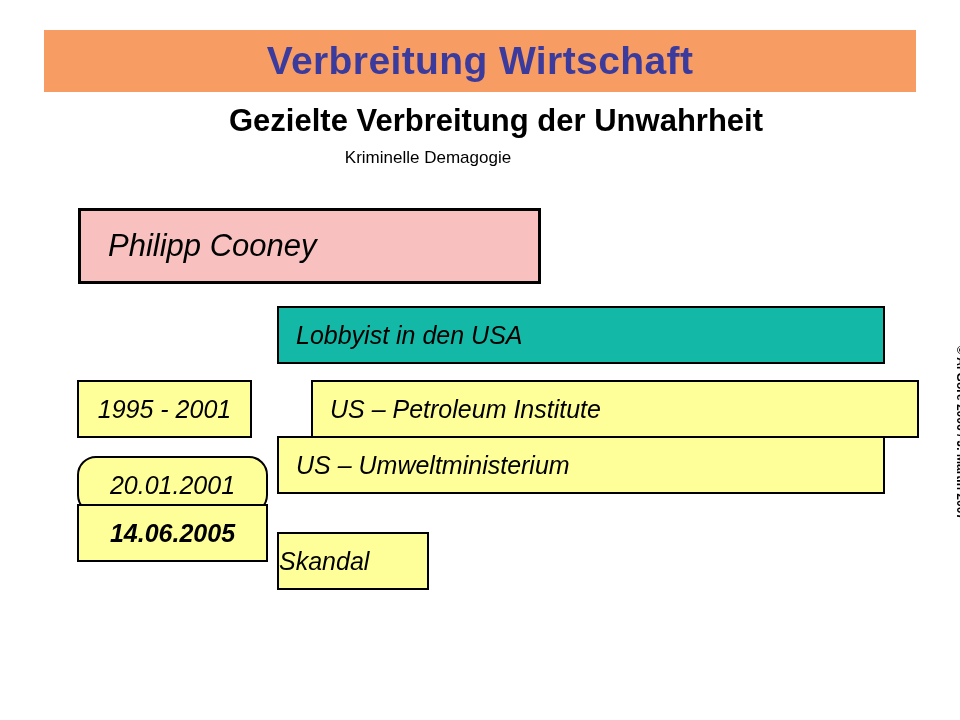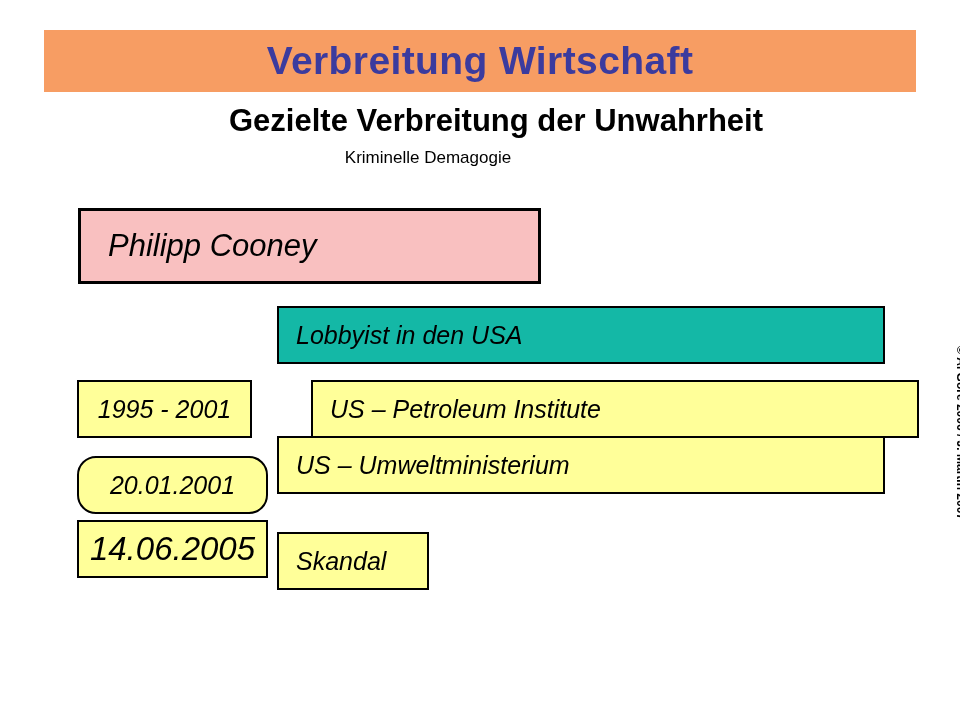--- a/index.html
+++ b/index.html
@@ -120,35 +120,35 @@
     left: 277px;
     top: 436px;
     width: 608px;
     height: 58px;
     background: #ffff99;
     font-size: 25px;
     padding-left: 17px;
   }
   .box-date-3 {
     left: 77px;
-    top: 520px;
+    top: 504px;
     width: 191px;
     height: 58px;
     background: #ffff99;
-    font-size: 33px;
+    font-size: 25px;
     justify-content: center;
+    font-weight: bold;
   }
   .box-text-3 {
     left: 277px;
     top: 532px;
     width: 152px;
     height: 58px;
     background: #ffff99;
     font-size: 25px;
-    padding-left: 17px;
   }
 
   
   .copyright {
     position: absolute;
     right: 6px;
     top: 520px;
     font-size: 12px;
     font-weight: bold;
     color: #000000;

